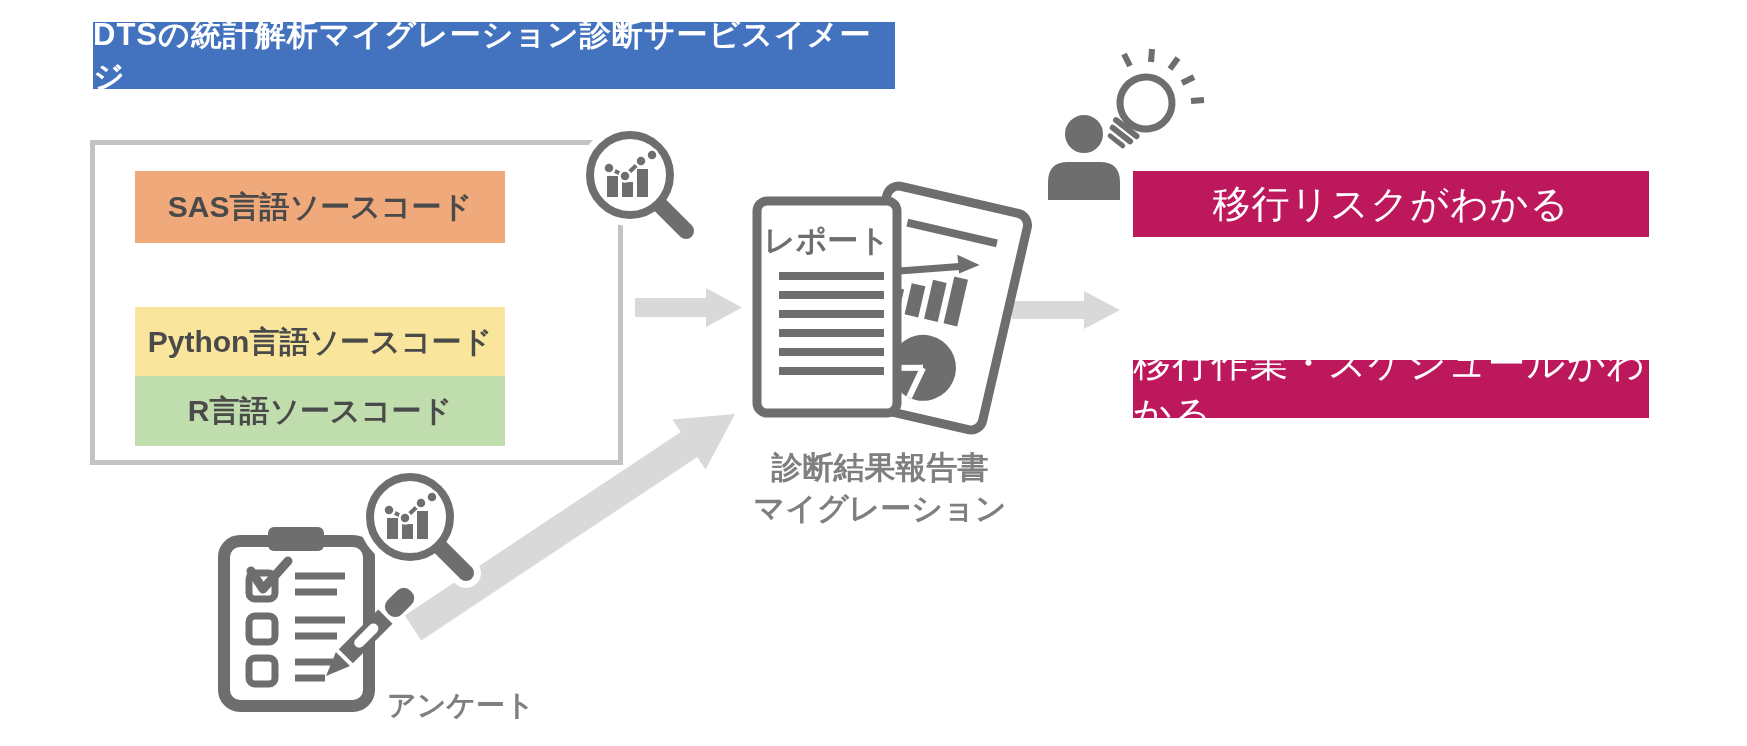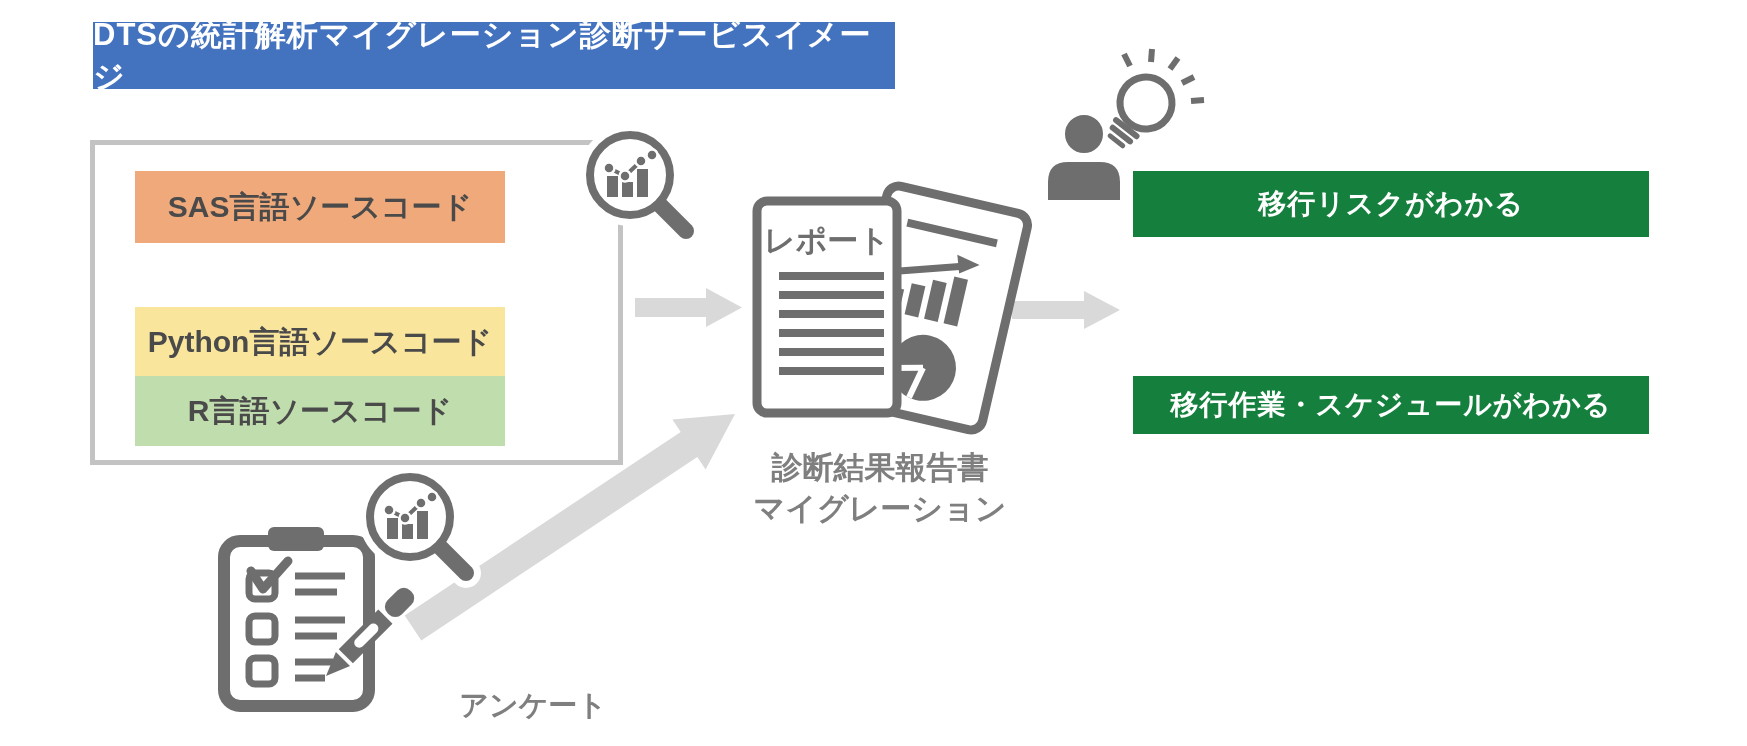--- a/index.html
+++ b/index.html
@@ -21,30 +21,30 @@
     position:absolute;left:135px;width:370px;
     display:flex;align-items:center;justify-content:center;
     font-size:30px;font-weight:bold;color:#4A4A4A;text-align:right;
   }
   .bar.sas{top:171px;height:72px;background:#F0A97A;}
   .bar.python{top:271px;height:70px;background:#FAE59C;margin-top:36px;}
   .bar.r{top:376px;height:70px;background:#C0DDAD;}
   .outbar{
     position:absolute;left:1133px;width:516px;
     display:flex;align-items:center;justify-content:center;
-    background:#15803d;color:#ffffff;font-size:28px;font-weight:bold;letter-spacing:1px;
+    background:#be185d;color:#ffffff;font-size:38px;font-weight:normal;letter-spacing:1px;
   }
   .outbar.o1{top:171px;height:66px;}
   .outbar.o2{top:271px;height:68px;}
-  .outbar.o3{top:376px;height:58px;justify-content:center;}
+  .outbar.o3{top:360px;height:58px;justify-content:center;}
   .caption{
     position:absolute;color:#7F7F7F;font-weight:bold;text-align:center;
   }
   .report-caption{left:705px;top:447px;width:350px;font-size:31px;line-height:41px;}
-  .survey-caption{left:387px;top:686px;width:220px;font-size:29px;text-align:right;}
+  .survey-caption{left:387px;top:686px;width:220px;font-size:29px;text-align:left;}
   svg.layer{position:absolute;left:0;top:0;width:1747px;height:746px;}
 </style>
 </head>
 <body>
 
 <div class="canvas">
 
   <div class="banner">
     <span>DTSの統計解析マイグレーション診断サービスイメージ</span>
   </div>

